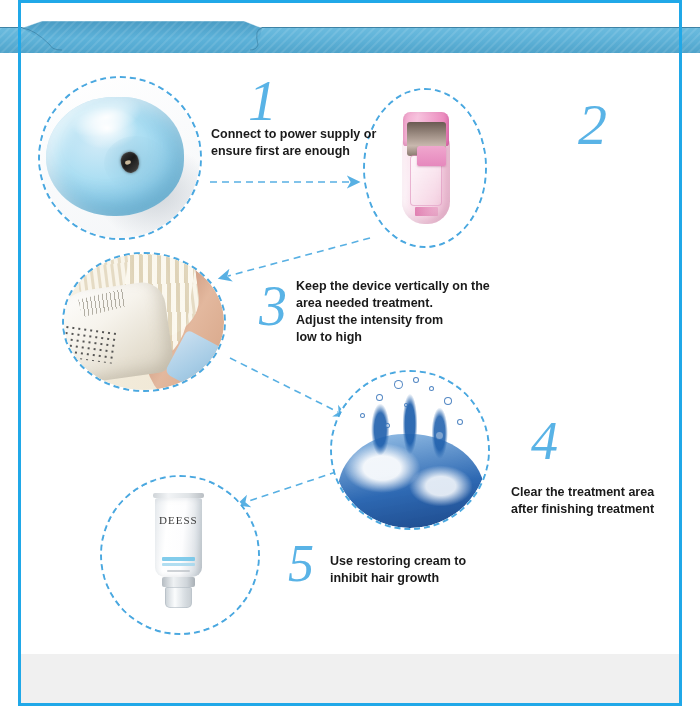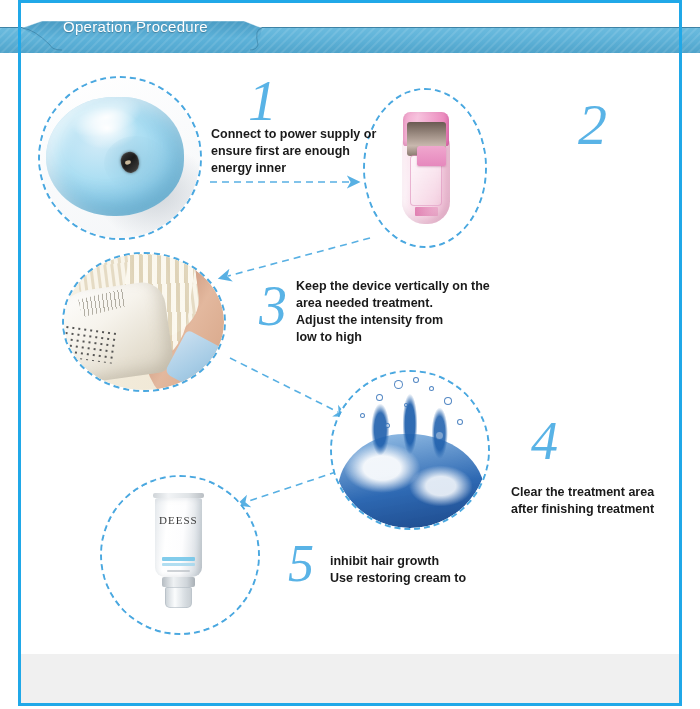--- a/index.html
+++ b/index.html
@@ -411,21 +411,20 @@
       <rect x="0" y="8" width="700" height="26" fill="url(#stripes)"></rect>
       <rect x="0" y="8" width="700" height="1" fill="#2e6f92" opacity="0.75"></rect>
 
       <path d="M 22 9 L 42 2 L 244 2 L 262 9 L 258 26 Q 256 31 250 31 L 62 31 Q 52 31 50 26 Z" fill="url(#tabGrad)"></path>
       <path d="M 22 9 L 42 2 L 244 2 L 262 9 L 258 26 Q 256 31 250 31 L 62 31 Q 52 31 50 26 Z" fill="url(#stripes)"></path>
       <path d="M 22 9 L 42 2 L 244 2 L 262 9" fill="none" stroke="#ffffff" stroke-opacity="0.45" stroke-width="1"></path>
       <path d="M 22 9 Q 34 10 50 26 Q 52 31 62 31" fill="none" stroke="#2d6d90" stroke-opacity="0.5" stroke-width="1"></path>
       <path d="M 262 9 Q 254 10 258 26 Q 256 31 250 31" fill="none" stroke="#2d6d90" stroke-opacity="0.5" stroke-width="1"></path>
     </svg>
   </div>
-  <div id="banner-title">Operation Procedure</div>
 
   <svg id="flow-arrows" viewBox="0 0 700 709" xmlns="http://www.w3.org/2000/svg">
     <defs>
       <marker id="ah" markerWidth="9" markerHeight="9" refX="2" refY="4.5" orient="auto">
         <path d="M 0 0.4 L 8.6 4.5 L 0 8.6 L 2.4 4.5 Z" fill="#58b0e3"></path>
       </marker>
     </defs>
     <g>
       <line x1="210" y1="182" x2="350" y2="182" stroke="#58b0e3" stroke-width="1.6" stroke-dasharray="7 5" marker-end="url(#ah)"></line>
     </g>
@@ -515,31 +514,30 @@
 
   <div class="step-num" id="num-1">1</div>
   <div class="step-num" id="num-2">2</div>
   <div class="step-num" id="num-3">3</div>
   <div class="step-num" id="num-4">4</div>
   <div class="step-num" id="num-5">5</div>
 
   <div class="step-text" id="txt-1">
       <div>Connect to power supply or</div>
       <div>ensure first are enough</div>
-      <div>energy inner</div>
     </div>
   <div class="step-text" id="txt-3">
       <div>Keep the device vertically on the</div>
       <div>area needed treatment.</div>
       <div>Adjust the intensity from</div>
       <div> low to high</div>
     </div>
   <div class="step-text" id="txt-4">
       <div>Clear the treatment area</div>
       <div>after finishing treatment</div>
     </div>
   <div class="step-text" id="txt-5">
+      <div>Use restoring cream to</div>
       <div>inhibit hair growth</div>
-      <div>Use restoring cream to</div>
     </div>
 
   <div id="frame"></div>
 </div>
 
 </body></html>

